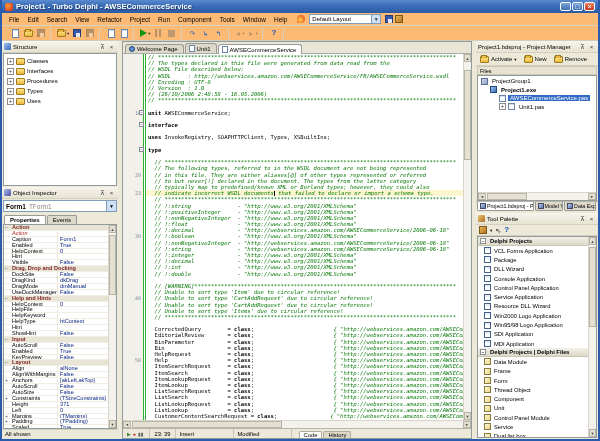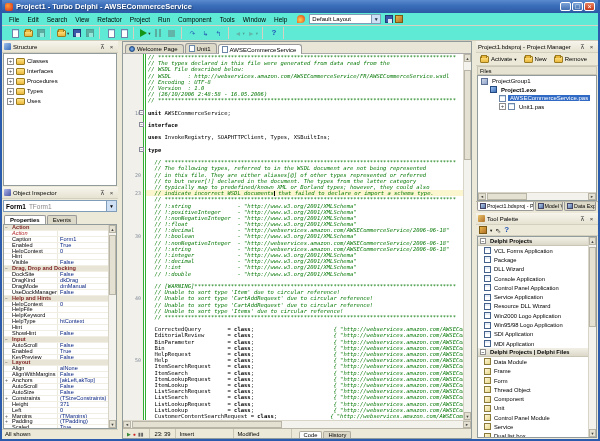--- a/index.html
+++ b/index.html
@@ -1,17 +1,17 @@
 <!DOCTYPE html>
 <html><head>
 <meta charset="utf-8">
 <style>
   * { margin:0; padding:0; box-sizing:border-box; }
   html,body { width:600px; height:441px; overflow:hidden; font-family:"Liberation Sans",sans-serif; background:#ece9d8; }
-  .app { position:absolute; inset:0; border:2px solid #2a5bac; border-top:none; display:flex; flex-direction:column; background:#5eead4; }
+  .app { position:absolute; inset:0; border:2px solid #2a5bac; border-top:none; display:flex; flex-direction:column; background:#fdba74; }
 
   
   .titlebar { height:13px; background:linear-gradient(180deg,#5a8ace 0%,#3a6db8 45%,#2c5aa5 100%); display:flex; align-items:center; padding:0 3px; flex:none; }
   .app-icon { width:8px; height:8px; border-radius:2px; background:radial-gradient(circle at 35% 35%,#ff9a3c,#d42b14); margin-right:3px; flex:none; }
   .title-text { color:#fff; font-size:7.5px; font-weight:bold; text-shadow:1px 1px 1px #1b3a6b; flex:1; white-space:nowrap; overflow:hidden; }
   .winbtns { display:flex; gap:1px; }
   .wbtn { width:11px; height:9px; font-size:7px; line-height:8px; text-align:center; color:#fff; border:1px solid #fff; border-radius:2px; background:linear-gradient(180deg,#7aa3d8,#4470b0); }
   .wbtn.close { background:linear-gradient(180deg,#e8825f,#c33a1d); }
 
   

